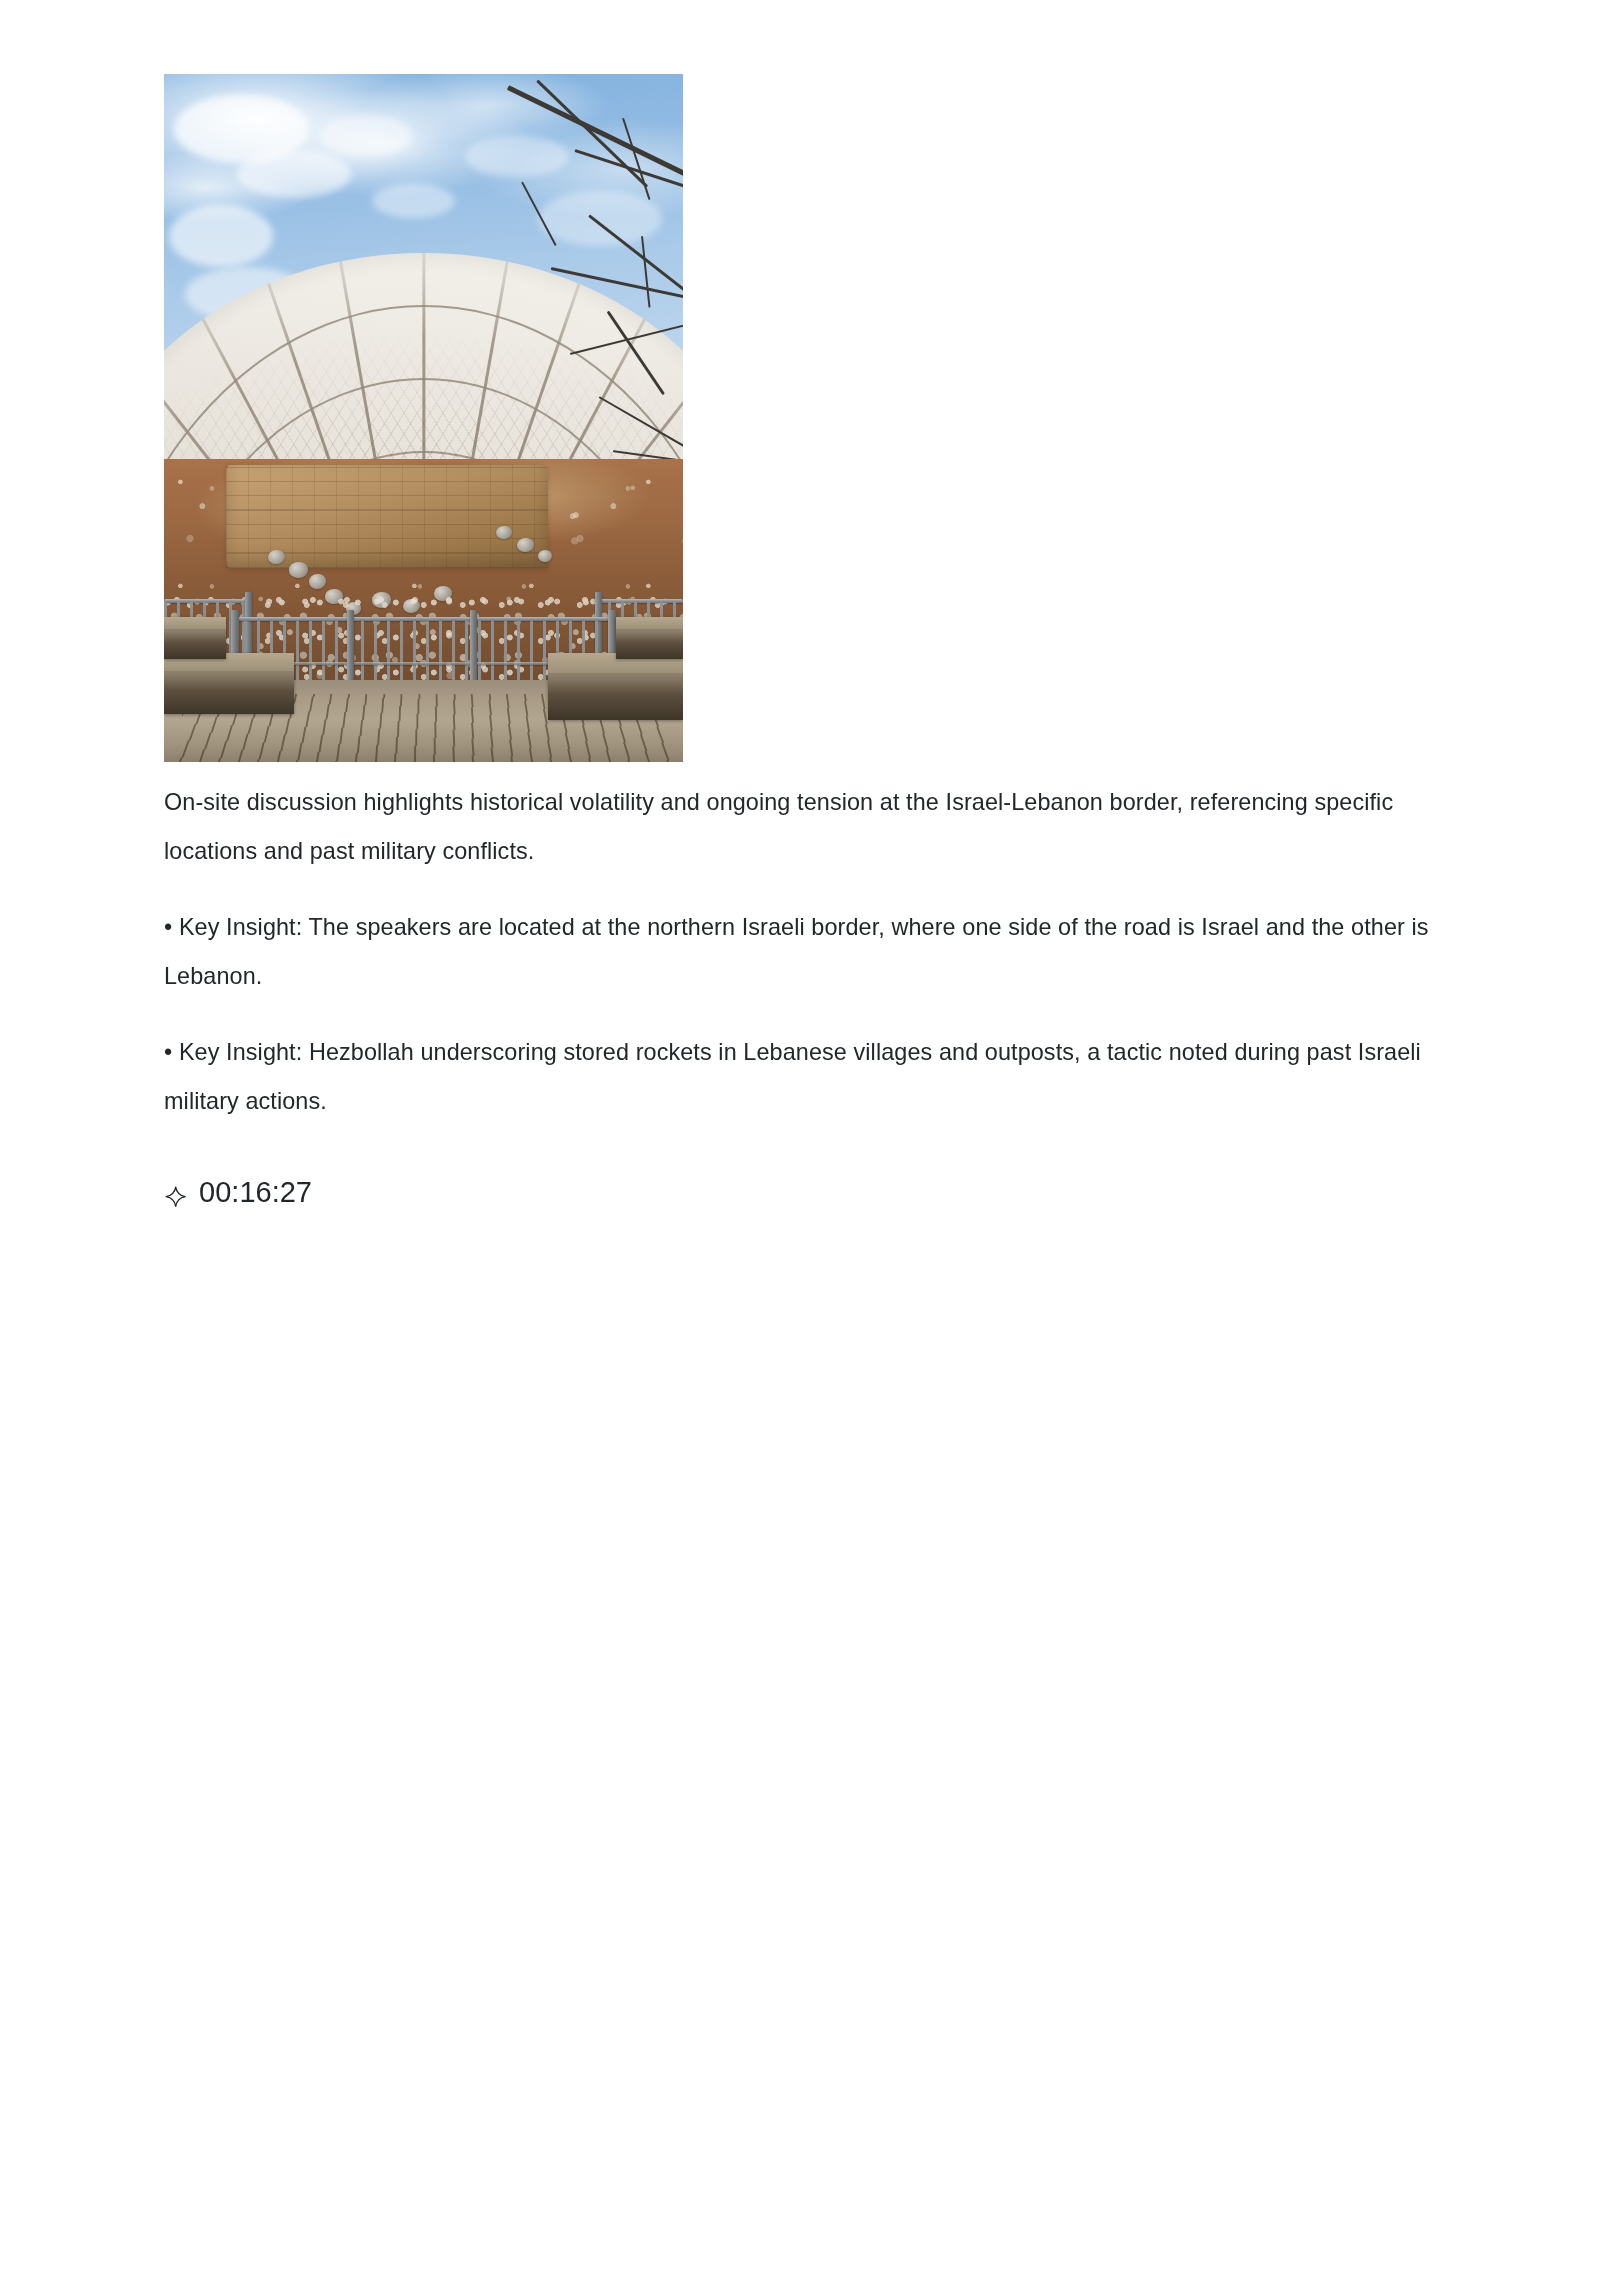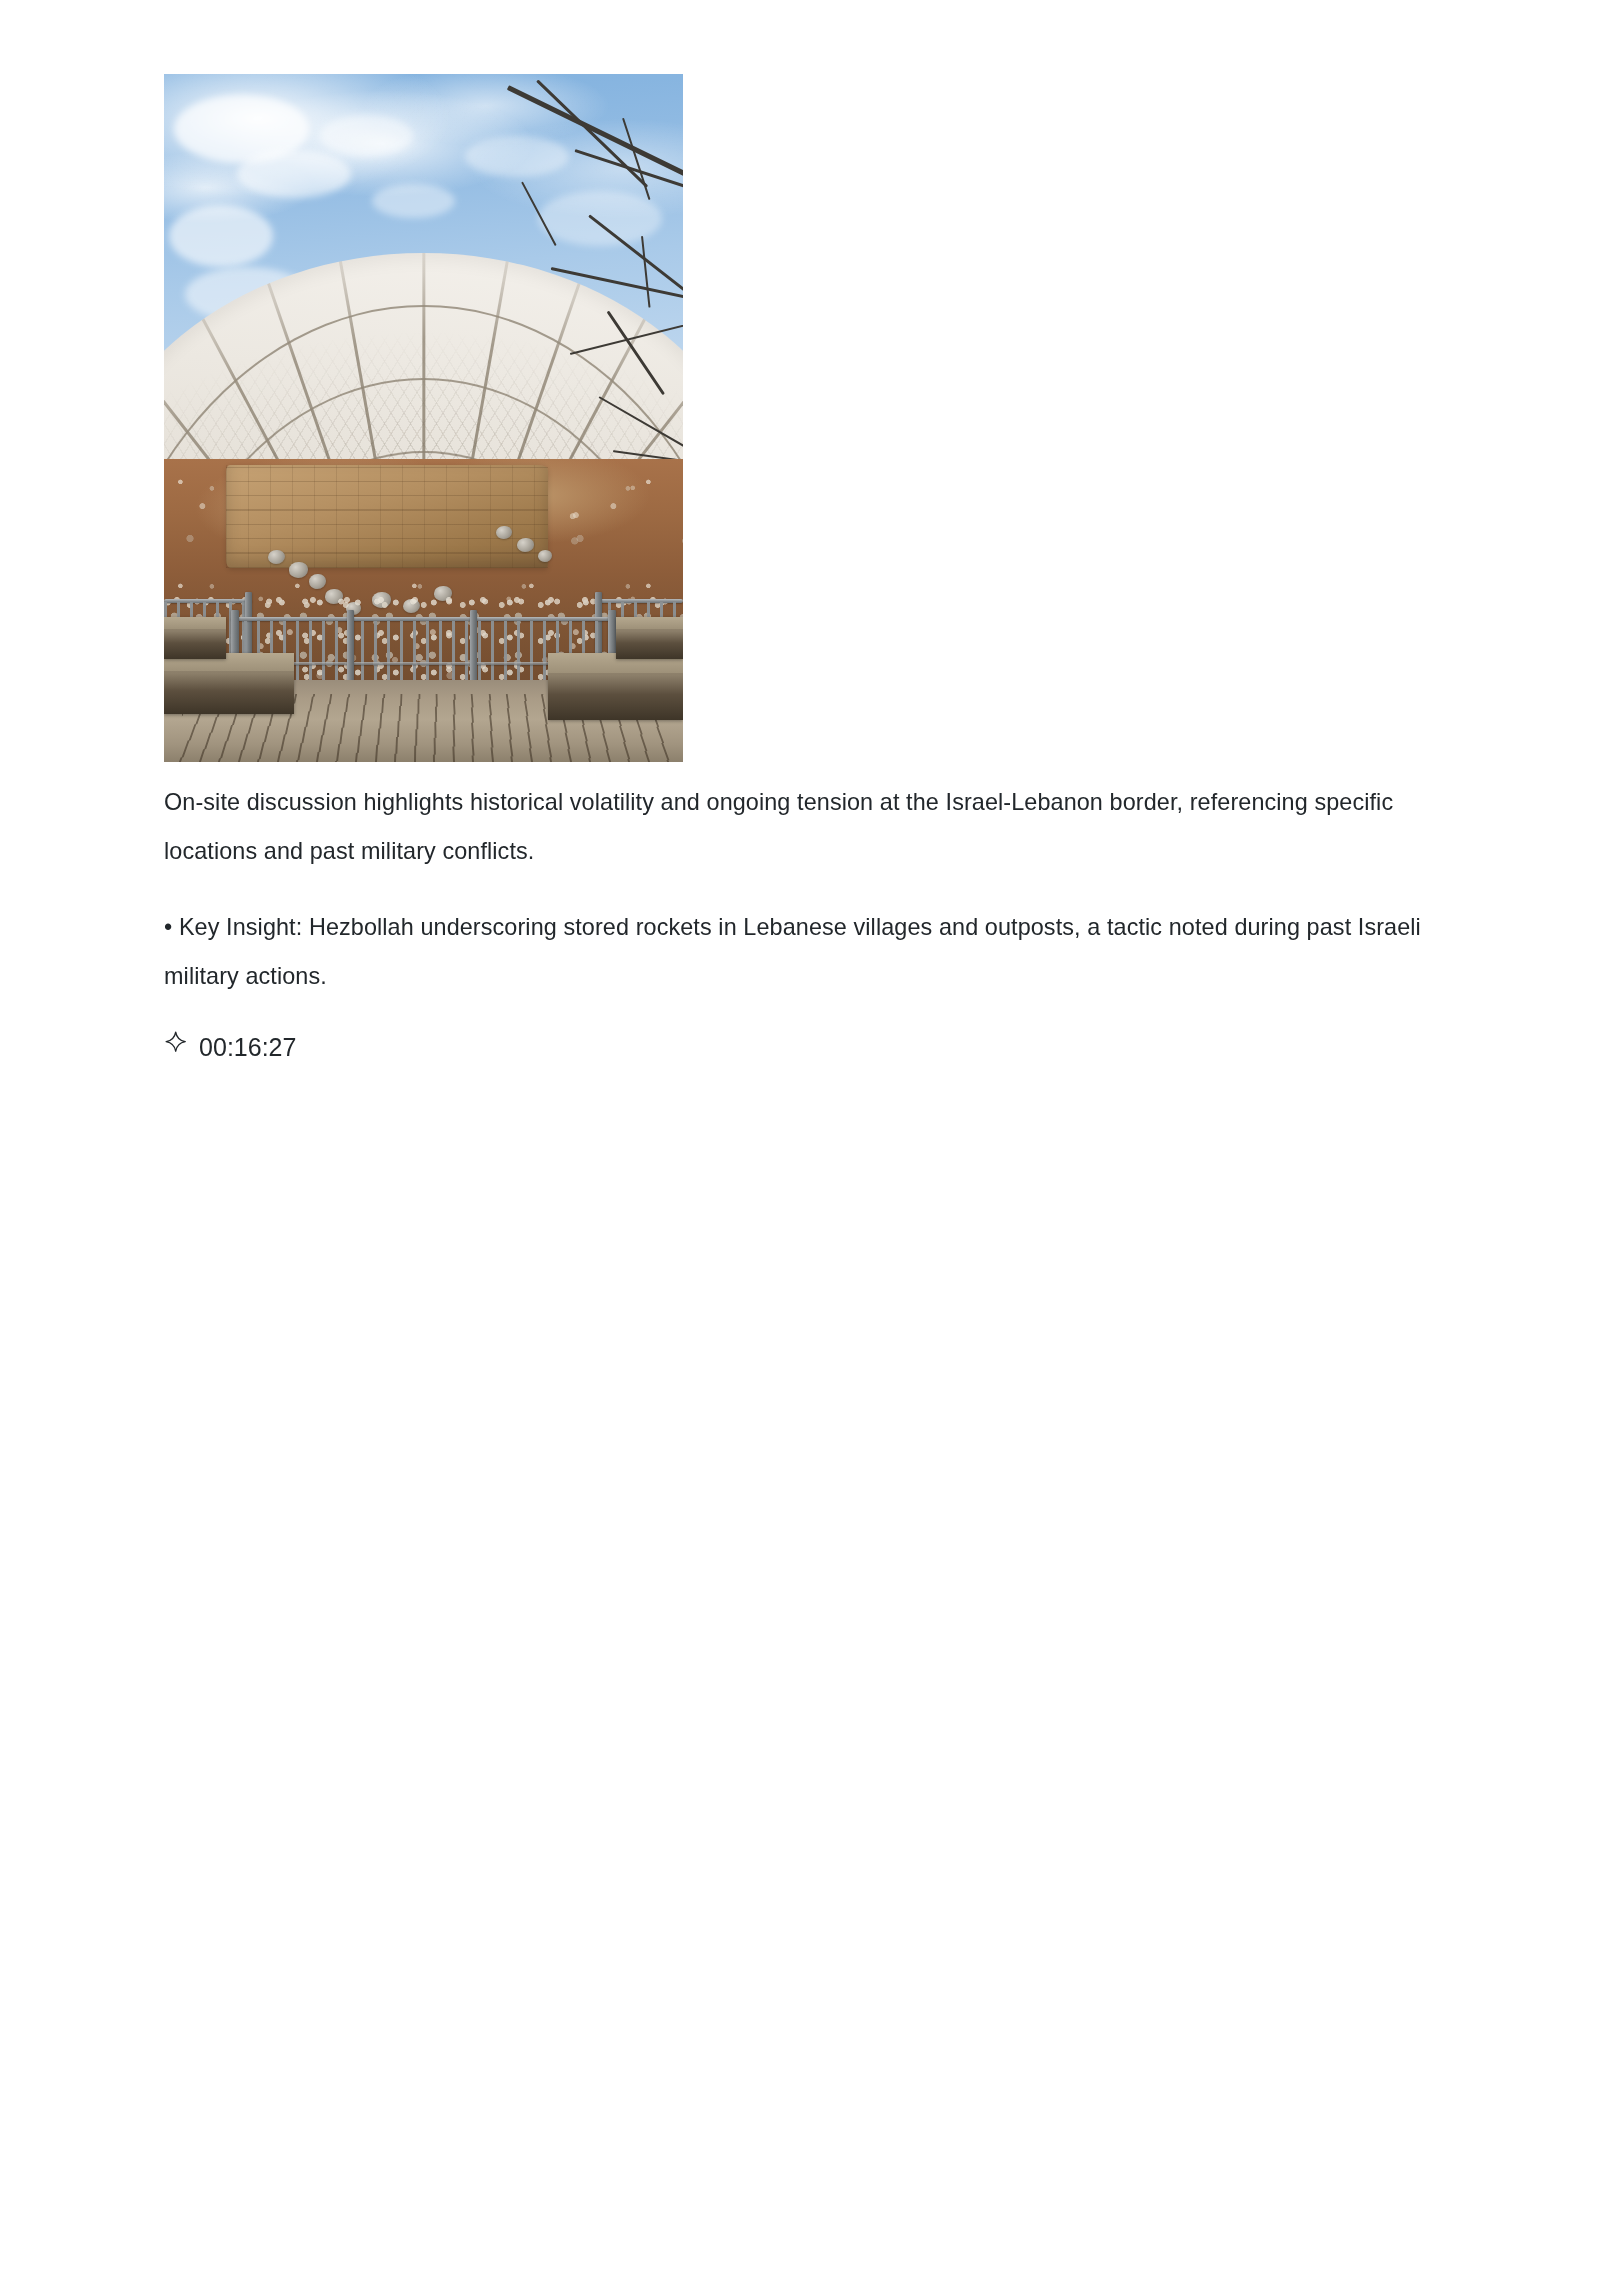--- a/index.html
+++ b/index.html
@@ -313,24 +313,24 @@
     font-weight: 400;
     white-space: pre-wrap;
   }
 
   p.para:last-of-type {
     margin-bottom: 0;
   }
 
   .timestamp-row {
     display: flex;
-    align-items: flex-start;
+    align-items: flex-end;
     gap: 11.7px;
-    margin-top: 29px;
-    font-size: 25px;
+    margin-top: 49px;
+    font-size: 29px;
     line-height: 34px;
     color: #22272b;
   }
 
   .sparkle-icon {
     display: inline-flex;
     width: 23.4px;
     height: 23.4px;
     flex: 0 0 23.4px;
     align-items: center;
@@ -464,20 +464,21 @@
           <div class="step" style="right:0;bottom:34%;width:13%;height:14%;">
             <div class="step-top"></div>
           </div>
         </div>
 
       </div>
     </figure>
 
     <p class="para">On-site discussion highlights historical volatility and ongoing tension at the Israel-Lebanon border, referencing specific locations and past military conflicts.</p>
 
+    <p class="para">• Key Insight: The speakers are located at the northern Israeli border, where one side of the road is Israel and the other is Lebanon.</p>
     <p class="para">• Key Insight: Hezbollah underscoring stored rockets in Lebanese villages and outposts, a tactic noted during past Israeli military actions.</p>
 
     <div class="timestamp-row">
       <span class="sparkle-icon">
         <svg width="23.4" height="23.4" viewBox="0 0 24 24" aria-hidden="true">
           <path d="M12 2.2 C12.9 7.3 16.7 11.1 21.8 12 C16.7 12.9 12.9 16.7 12 21.8 C11.1 16.7 7.3 12.9 2.2 12 C7.3 11.1 11.1 7.3 12 2.2 Z" fill="none" stroke="#22272b" stroke-width="1.4" stroke-linejoin="round"></path>
         </svg>
       </span>
       <span>00:16:27</span>
     </div>

